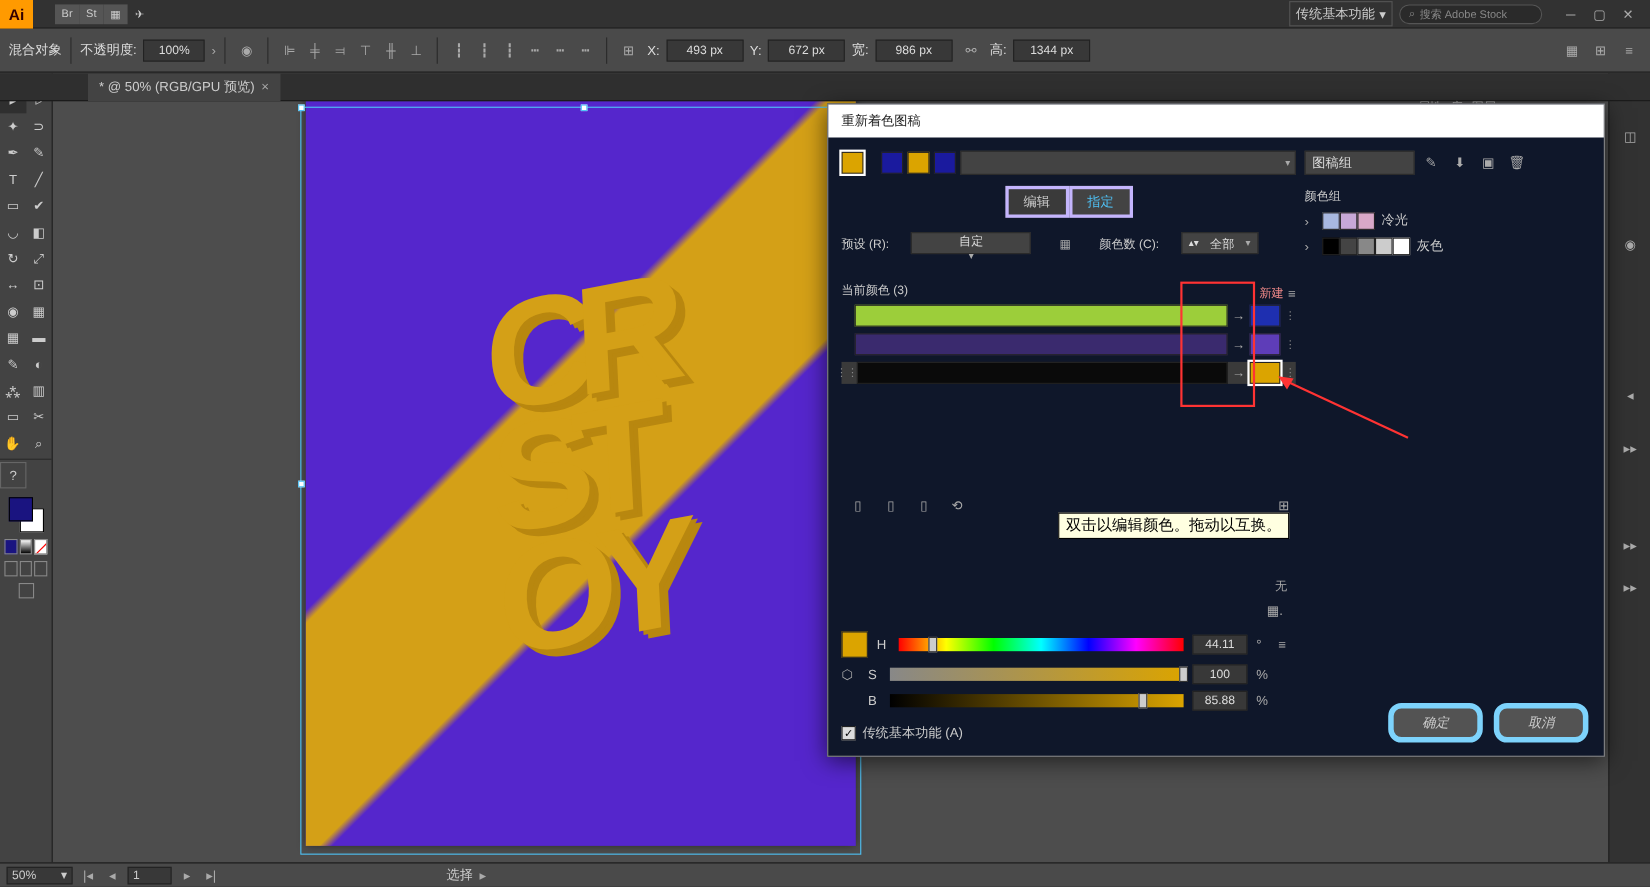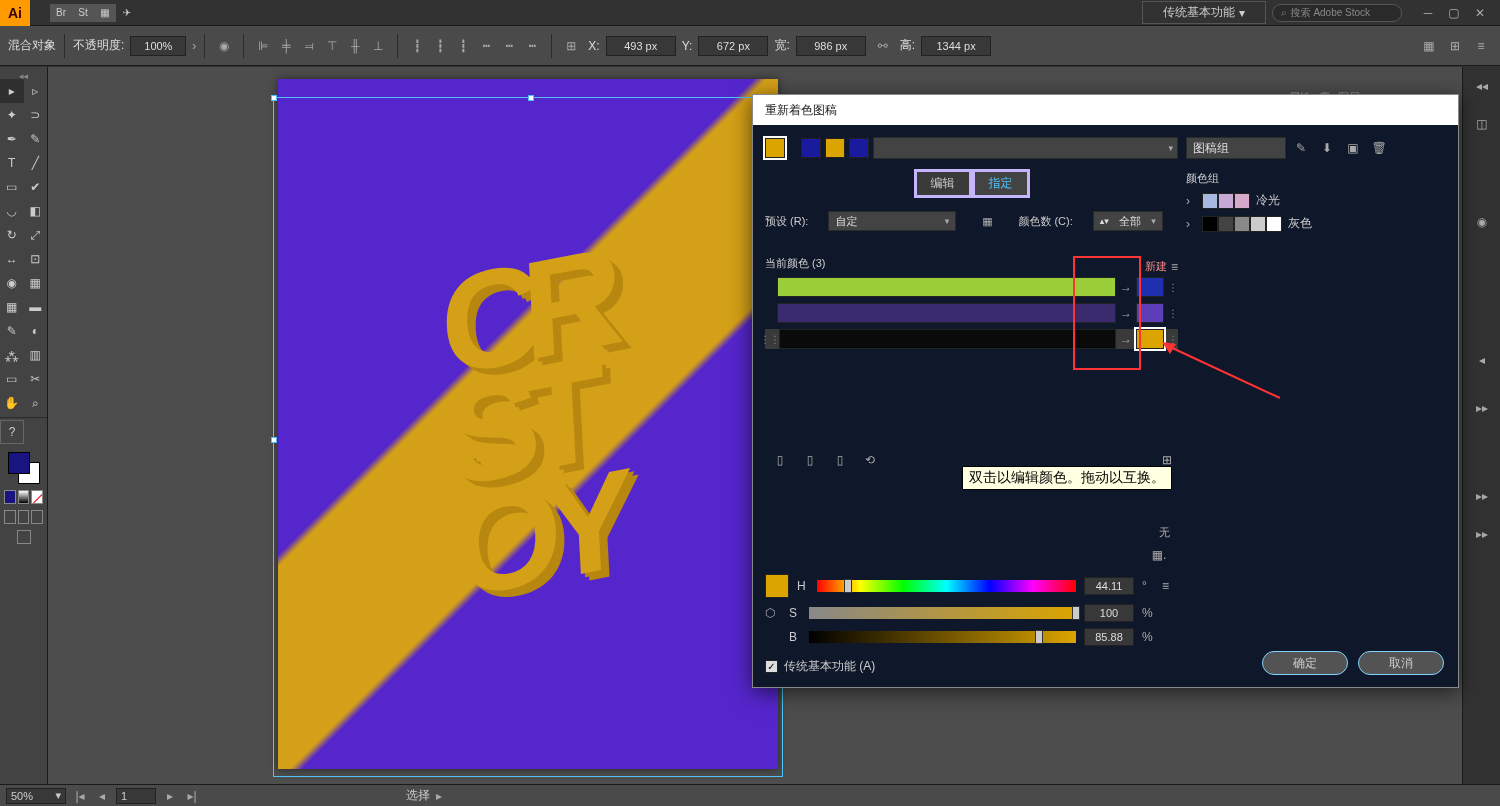--- a/index.html
+++ b/index.html
@@ -5,21 +5,21 @@
 * { margin: 0; padding: 0; box-sizing: border-box; font-family: "Microsoft YaHei", Arial, sans-serif; }
 body { background: #323232; color: #ccc; width: 1500px; height: 806px; overflow: hidden; position: relative; font-size: 12px; }
 
 
 .menubar { height: 26px; background: #323232; display: flex; align-items: center; border-bottom: 1px solid #1a1a1a; }
 .ai-logo { width: 30px; height: 26px; background: #ff9a00; color: #300; display: flex; align-items: center; justify-content: center; font-weight: bold; font-size: 14px; }
 .menu-items { display: flex; }
 .menu-item { padding: 0 10px; line-height: 26px; cursor: pointer; }
 .menubar-right { margin-left: auto; display: flex; align-items: center; gap: 6px; padding-right: 8px; }
 .menubar-icon { width: 22px; height: 18px; background: #555; display: flex; align-items: center; justify-content: center; font-size: 10px; }
-.workspace-dd { padding: 2px 20px; background: #323232; border: 1px solid #555; display: flex; align-items: center; gap: 4px; }
+.workspace-dd { padding: 2px 5px; background: #323232; border: 1px solid #555; display: flex; align-items: center; gap: 4px; }
 .stock-search { width: 130px; height: 18px; background: #2a2a2a; border: 1px solid #555; border-radius: 9px; padding: 0 8px; font-size: 10px; color: #888; display: flex; align-items: center; }
 .win-btns { display: flex; gap: 2px; margin-left: 8px; }
 .win-btn { width: 24px; height: 14px; display: flex; align-items: center; justify-content: center; color:#aaa;}
 
 
 .optbar { height: 40px; background: #4a4a4a; border-bottom: 1px solid #1a1a1a; display: flex; align-items: center; padding: 0 8px; gap: 6px; }
 .opt-label { color: #ddd; }
 .opt-input { width: 56px; height: 20px; background: #383838; border: 1px solid #222; color: #ddd; text-align: center; font-size: 11px;}
 .opt-input-wide { width: 70px; }
 .opt-icon { width: 22px; height: 22px; display: flex; align-items: center; justify-content: center; color: #aaa; }
@@ -102,21 +102,21 @@
 .b-grad { background: linear-gradient(90deg, #000, #dba400);}
 .hsb-thumb { position: absolute; width: 8px; height: 14px; background: #ccc; border: 1px solid #333; top: -1px; transform:translateX(-50%);}
 .hsb-val { width: 50px; height: 18px; background: #383838; border: 1px solid #222; text-align: center; font-size:11px; color:#ddd;}
 .hsb-unit { width: 12px; color: #aaa;}
 .hsb-icon { width: 16px; color:#aaa;}
 
 .recolor-check { display: flex; align-items: center; gap: 6px; margin-top: 12px;}
 .checkbox { width: 13px; height: 13px; background: #ddd; border: 1px solid #222; display:flex; align-items:center; justify-content:center; font-size:10px; color:#000;}
 
 .dlg-buttons { position: absolute; bottom: 12px; right: 14px; display: flex; gap: 10px;}
-.dlg-btn { width: 86px; height: 24px; border: 1px solid #7dd3fc; border-radius: 12px; display: flex; align-items: center; justify-content: center; background: #535353;}
+.dlg-btn { width: 86px; height: 36px; border: 5px solid #7dd3fc; border-radius: 12px; display: flex; align-items: center; justify-content: center; background: #535353; font-style: italic;}
 
 .right-label { font-size: 11px; color: #ccc; margin-bottom: 6px;}
 .group-name-input { width: 100px; height: 22px; background: #434343; border: 1px solid #2a2a2a; padding: 0 6px; color:#ddd; display:flex; align-items:center;}
 .cg-item { display: flex; align-items: center; gap: 6px; margin-bottom: 6px;}
 .cg-chev { width: 10px; color:#aaa;}
 .cg-swatches { display: flex; height: 16px;}
 .cg-sw { width: 16px; height: 16px; border: 1px solid #222;}
 
 .panel-tabs-hidden { position: absolute; top: 90px; right: 140px; display: flex; gap: 8px; font-size: 11px; color:#aaa; z-index:50;}
 
@@ -277,20 +277,26 @@
         <div class="mini-sw" style="background:#434343;"></div>
         <div class="mini-sw" style="background:#434343;"></div>
         <div class="mini-sw" style="background:#434343;"></div>
       </div>
       <div class="swatch-row">
         <div class="mini-sw" style="background:#434343;"></div>
       </div>
     </div>
   </div>
 
+  <div class="tabbar" style="position:absolute; top:0; left:0; right:0; z-index:10;">
+    <div class="tab">
+      <span>* @ 50% (RGB/GPU 预览)</span>
+      <span class="tab-close">×</span>
+    </div>
+  </div>
 
   <div class="canvas-area" style="margin-top:0;">
     <div class="artboard">
       <div class="art-content">
         <div class="art-letters">CR<br>ST<br>OY</div>
       </div>
     </div>
     <div class="sel-box" style="left:225px; top:30px; width:510px; height:680px;">
       <div class="sel-handle" style="top:-3px; left:-3px;"></div>
       <div class="sel-handle" style="top:-3px; left:50%;"></div>
@@ -337,21 +343,21 @@
           </div>
       </div>
 
       <div class="tab-pair">
         <div class="dlg-tab">编辑</div>
         <div class="dlg-tab active">指定</div>
       </div>
 
       <div class="preset-row">
         <span>预设 (R):</span>
-        <div class="dd" style="width:128px;">
+        <div class="dd" style="width:109px;flex-direction:column;">
           <span>自定</span>
           <span class="dd-arrow">▾</span>
         </div>
         <div class="opt-icon">▦</div>
         <span>颜色数 (C):</span>
         <div class="dd" style="width:70px;">
           <span style="font-size:9px;">▴▾</span>
           <span>全部</span>
           <span class="dd-arrow">▾</span>
         </div>

